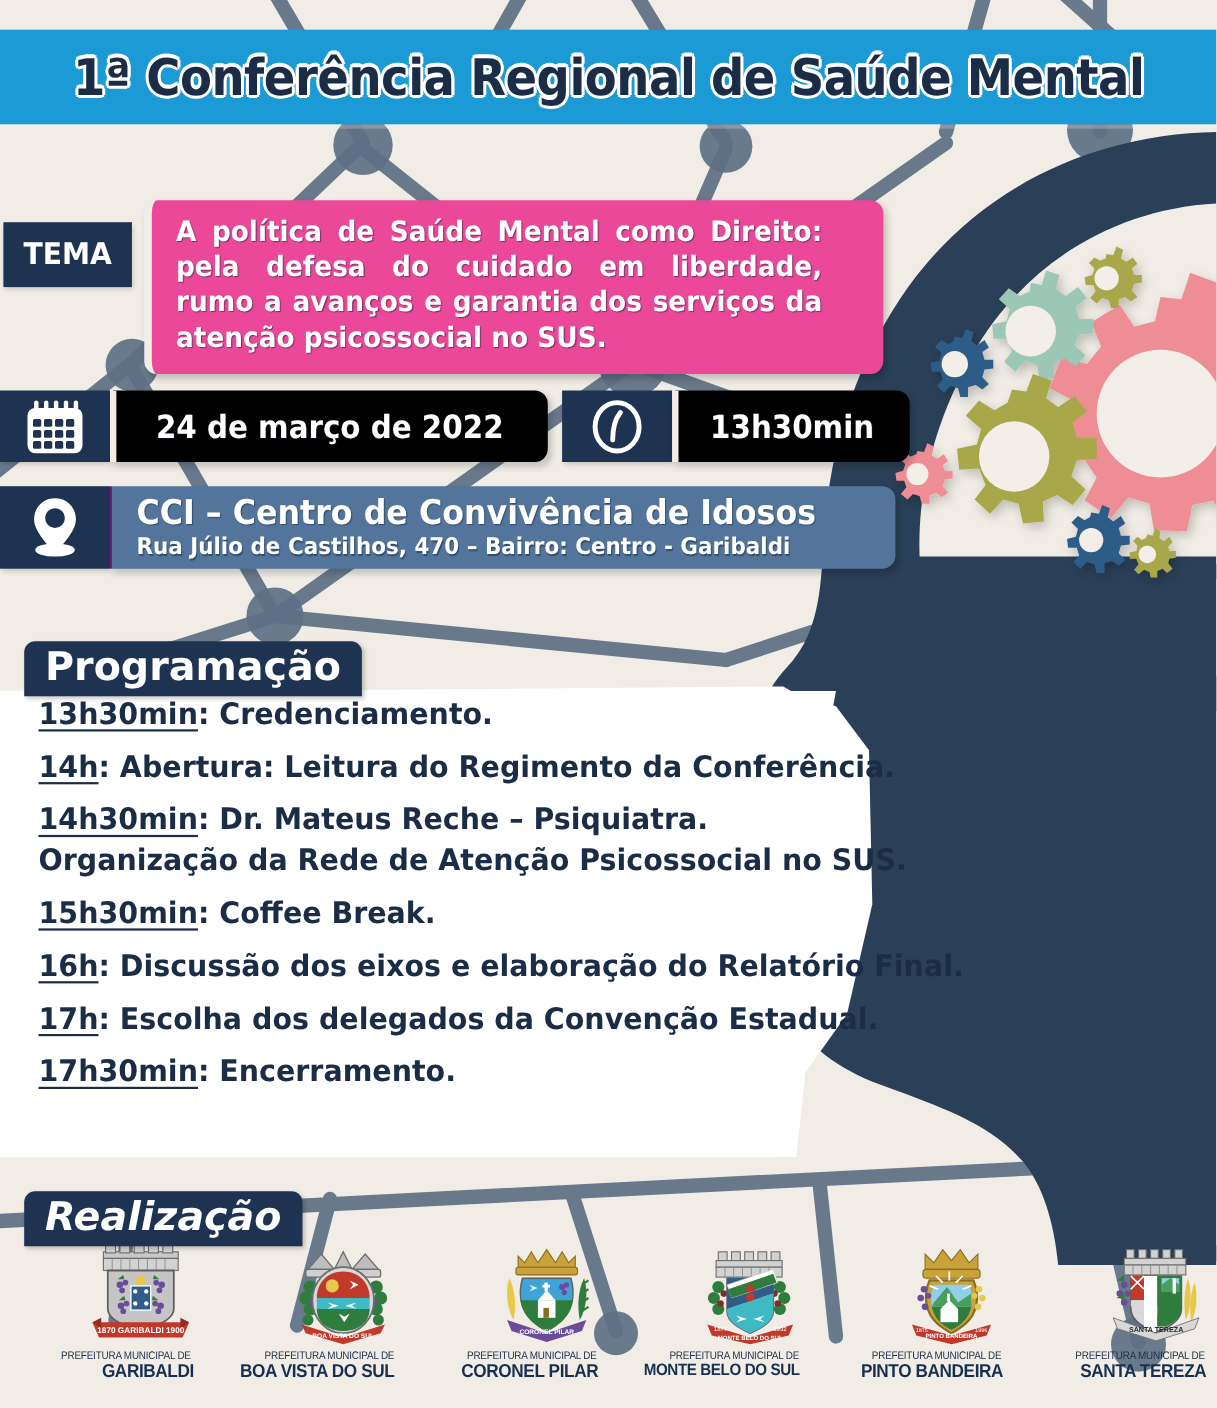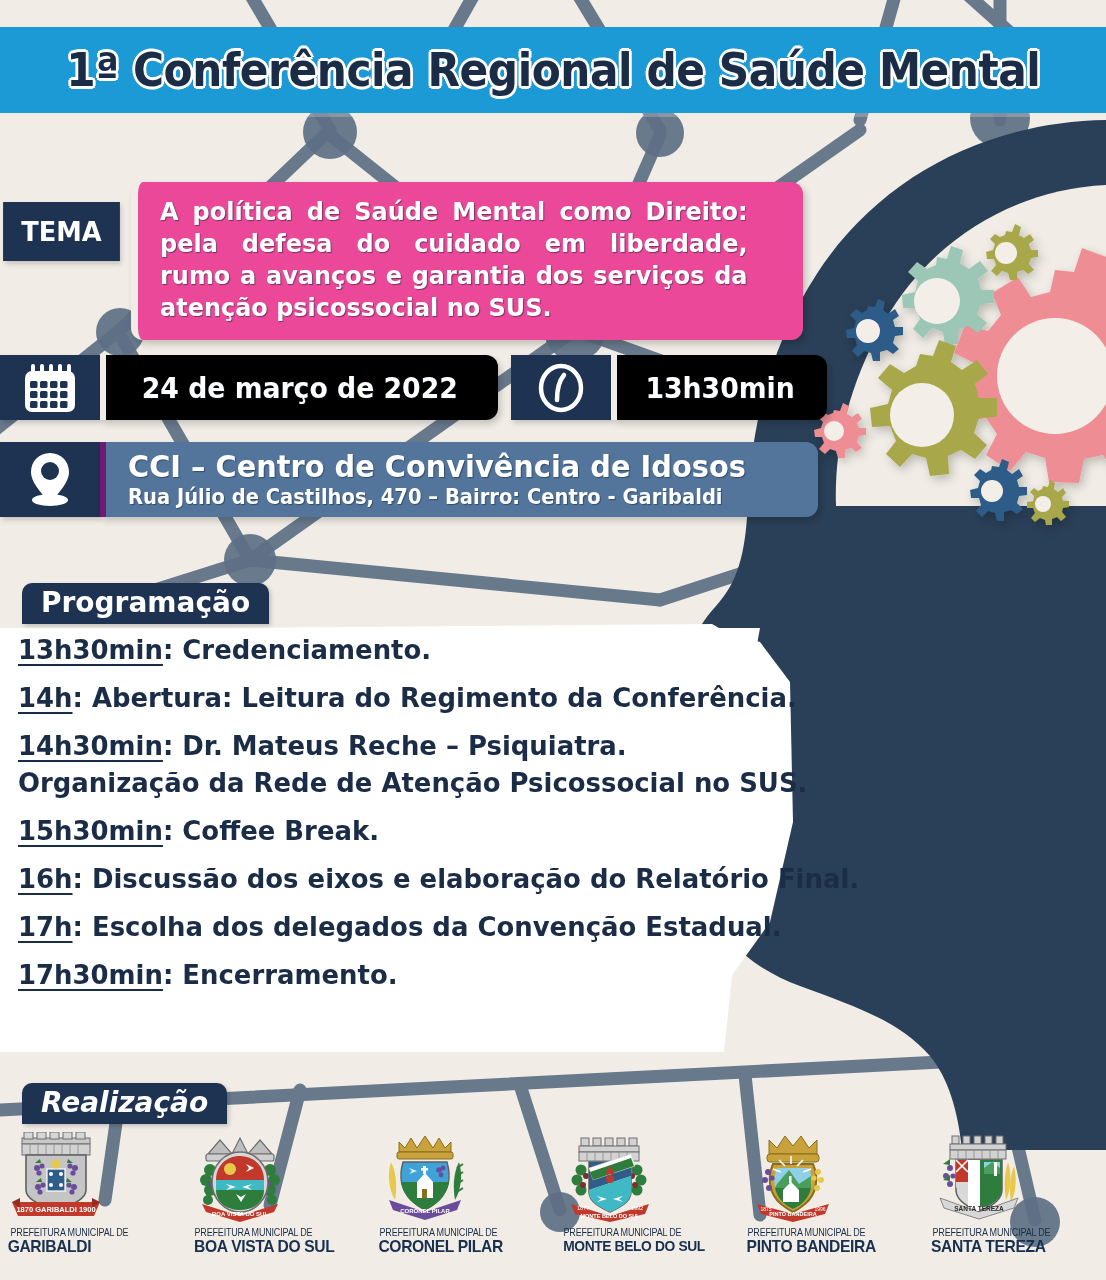--- a/index.html
+++ b/index.html
@@ -145,21 +145,21 @@
   }
   .loc-icon {
     width: 100px;
     background: #1E3251;
     display: flex; align-items: center; justify-content: center;
     box-shadow: 2px 3px 5px rgba(0,0,0,0.18);
   }
   .loc-box {
     background: #53759B;
     border-radius: 0 12px 12px 0;
-    border-left: 6px solid #701a75;
+    border-left: 2px solid #701a75;
     padding: 6px 26px 8px 22px;
     box-shadow: 3px 4px 6px rgba(0,0,0,0.18);
   }
   .loc-title {
     font-family: "DejaVu Sans", sans-serif;
     font-weight: bold;
     font-size: 31px;
     color: #ffffff;
     white-space: nowrap;
     transform: scaleX(0.93);
@@ -181,31 +181,31 @@
   
   .tab-chip {
     position: absolute;
     z-index: 7;
     background: #1E3251;
     border-radius: 10px 10px 0 0;
     padding: 5px 19px 7px 19px;
     color: #ffffff;
     font-family: "DejaVu Sans", sans-serif;
     font-weight: bold;
-    font-size: 28px;
+    font-size: 36px;
     line-height: 1.05;
     box-shadow: 2px 2px 4px rgba(0,0,0,0.2);
   }
   #tab-prog { left: 22px; top: 583px; }
   #tab-real { left: 22px; top: 1083px; border-radius: 10px 10px 0 0; font-style: italic; }
 
   
   .schedule {
     position: absolute;
-    left: 18px; top: 634px;
+    left: 35px; top: 634px;
     width: 700px;
     z-index: 6;
   }
   .sched-line {
     font-family: "DejaVu Sans", sans-serif;
     font-weight: bold;
     font-size: 27px;
     color: #1B2C47;
     margin-bottom: 17px;
     transform: scaleX(0.96);
@@ -232,21 +232,21 @@
     left: 0; top: 1128px;
     width: 1106px; height: 152px;
     z-index: 6;
     display: flex;
     align-items: flex-start;
     justify-content: space-around;
     background: transparent;
   }
   .logo-item {
     width: 176px;
-    display: flex; flex-direction: column; align-items: flex-start;
+    display: flex; flex-direction: column; align-items: flex-end;
   }
   .crest-wrap {
     height: 96px;
     display: flex; align-items: flex-end; justify-content: center;
   }
   .logo-pref {
     font-family: "Liberation Sans", sans-serif;
     font-size: 10px;
     font-weight: normal;
     color: #1B2C47;

